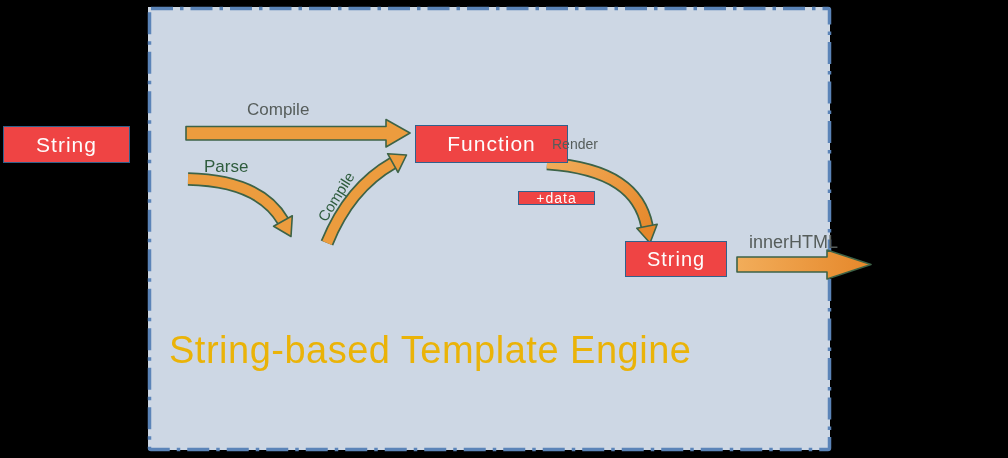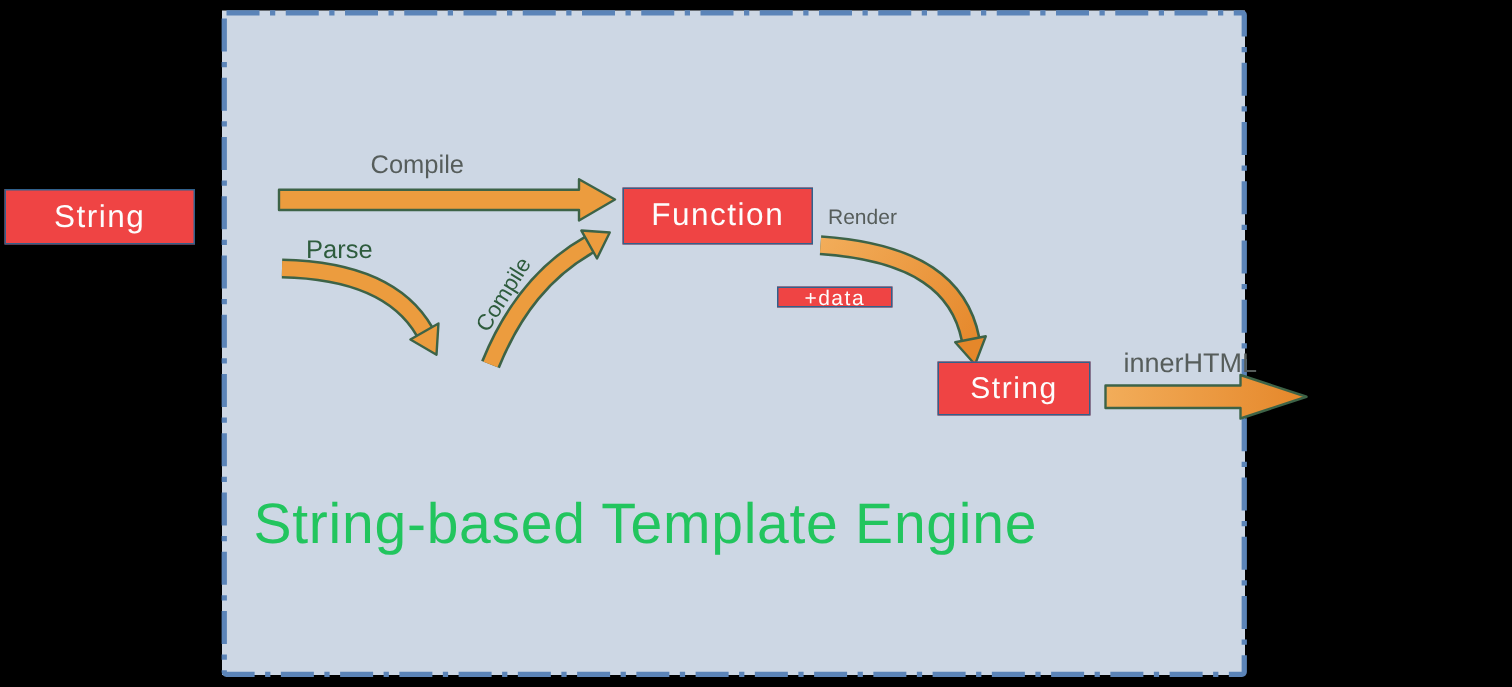--- a/index.html
+++ b/index.html
@@ -11,39 +11,39 @@
     position:absolute;left:148px;top:7px;width:682px;height:443px;
     background:#cdd7e4;
   }
   #arrows{position:absolute;left:0;top:0;width:1008px;height:458px;}
   .node{
     position:absolute;display:flex;align-items:center;justify-content:center;
     background:#ef4444;border:1px solid #30618c;color:#fdfdfd;
     letter-spacing:1px;box-sizing:border-box;
   }
   .n-input-string{left:3px;top:126px;width:127px;height:37px;font-size:21px;}
-  .n-function{left:415px;top:125px;width:127px;height:38px;font-size:21px;}
+  .n-function{left:415px;top:125px;width:153px;height:38px;font-size:21px;}
   .n-ast{left:236px;top:245px;width:109px;height:31px;font-size:17px;}
   .n-plus-data{left:518px;top:191px;width:77px;height:14px;font-size:14px;}
   .n-output-string{left:625px;top:241px;width:102px;height:36px;font-size:20px;}
   .n-dom{left:878px;top:240px;width:128px;height:36px;font-size:21px;}
   .lbl{position:absolute;white-space:nowrap;}
   .lbl-gray{color:#565d5b;}
   .lbl-green{color:#2e5c3d;}
   .l-compile-top{left:247px;top:100px;font-size:17px;}
   .l-parse{left:204px;top:157px;font-size:17px;}
   .l-compile-diag{
     left:299px;top:188px;width:74px;font-size:15px;text-align:center;
     transform:rotate(-58deg);transform-origin:50% 50%;
   }
   .l-render{left:552px;top:136px;font-size:14px;}
   .l-innerhtml{left:749px;top:232px;font-size:18px;}
   #title{
     position:absolute;left:169px;top:329px;font-size:38px;
-    color:#22c55e;white-space:nowrap;letter-spacing:0.5px;
+    color:#eab308;white-space:nowrap;letter-spacing:0.5px;
   }
 </style>
 </head>
 <body>
 
 <div id="stage">
 
   <div id="panel"></div>
 
   <svg id="arrows" viewBox="0 0 1008 458" xmlns="http://www.w3.org/2000/svg">

